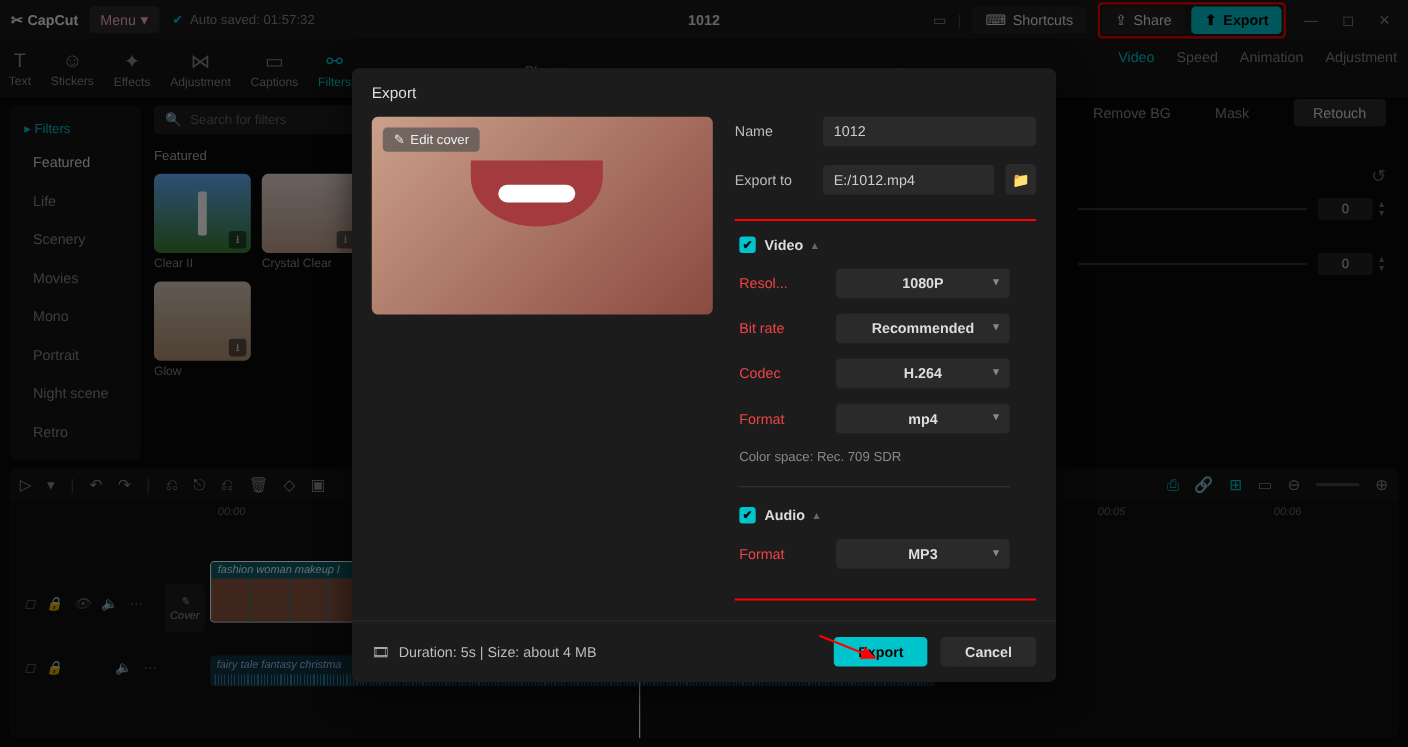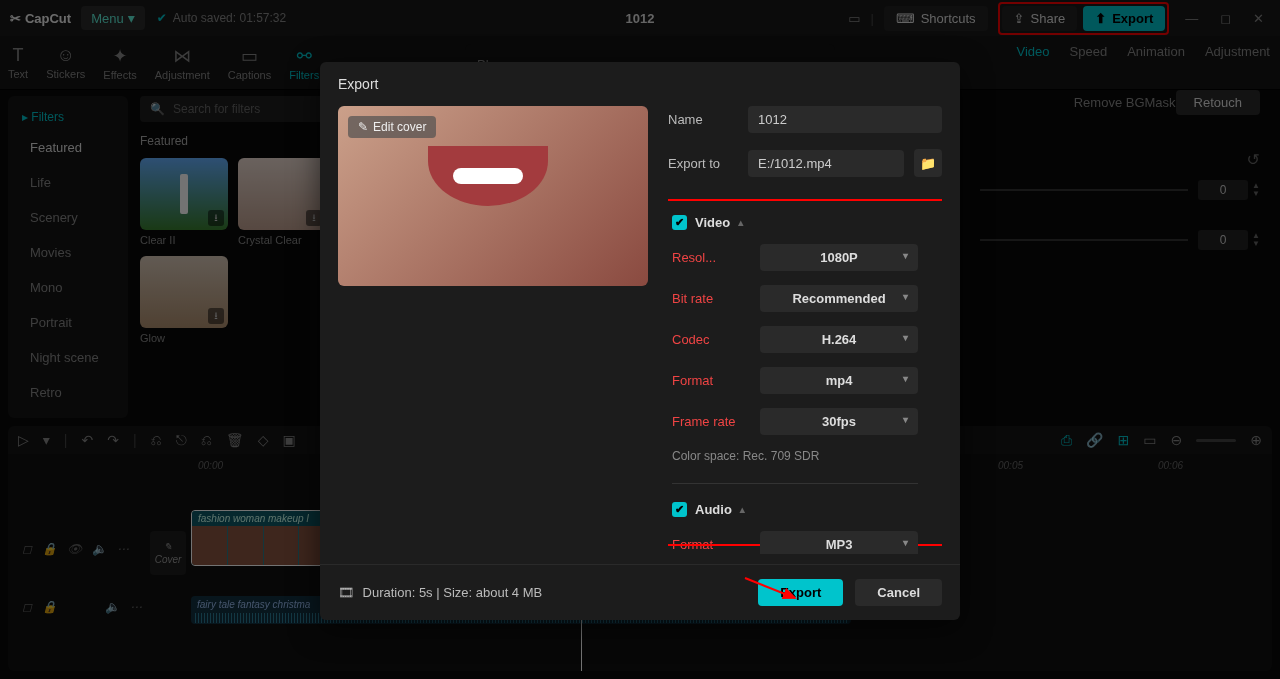--- a/index.html
+++ b/index.html
@@ -1,39 +1,39 @@
 <!DOCTYPE html>
 <html><head>
 <meta charset="utf-8">
 <style>
 * { margin: 0; padding: 0; box-sizing: border-box; font-family: -apple-system, BlinkMacSystemFont, "Segoe UI", Arial, sans-serif; }
 body { background: #0a0a0a; color: #ccc; width: 1280px; height: 679px; overflow: hidden; position: relative; }
 
 
 .topbar { display:flex; align-items:center; height:36px; padding:0 10px; background:#1a1a1a; font-size:13px; }
 .logo { display:flex; align-items:center; gap:4px; color:#eee; font-weight:600; margin-right:10px; }
-.menu-btn { background:#2a2a2a; padding:4px 10px; border-radius:4px; color:#5eead4; display:flex; align-items:center; gap:4px; }
+.menu-btn { background:#2a2a2a; padding:4px 10px; border-radius:4px; color:#f9a8d4; display:flex; align-items:center; gap:4px; }
 .autosave { margin-left:12px; color:#888; font-size:12px; display:flex; align-items:center; gap:6px; }
 .doc-title { position:absolute; left:50%; transform:translateX(-50%); color:#ddd; font-weight:600; }
 .topbar-right { margin-left:auto; display:flex; align-items:center; gap:10px; }
 .top-icon-btn { padding:5px 12px; background:#222; color:#ddd; border-radius:4px; display:flex; align-items:center; gap:6px; font-size:13px; }
 .export-btn { background:#00c4cc; color:#000; font-weight:600; }
 .highlight-box { border:2px solid #f00; padding:2px; border-radius:4px; display:flex; gap:6px; }
 .win-btn { color:#888; padding:0 6px; }
 
 
 .toolbelt { display:flex; align-items:center; height:54px; padding:0 8px; background:#141414; gap:18px; border-bottom:1px solid #000; }
 .tool-item { display:flex; flex-direction:column; align-items:center; color:#888; font-size:11px; gap:2px; }
 .tool-item.active { color:#00c4cc; }
 .tool-icon { font-size:18px; }
 
 
 .right-tabs { position:absolute; right:10px; top:44px; display:flex; gap:20px; font-size:13px; color:#888; }
 .right-tabs .active { color:#00c4cc; }
-.right-subtabs { position:absolute; right:20px; top:90px; display:flex; font-size:13px; color:#888; align-items:center; }
+.right-subtabs { position:absolute; right:20px; top:90px; display:flex; gap:40px; font-size:13px; color:#888; align-items:center; }
 .retouch-btn { background:#2a2a2a; padding:5px 18px; border-radius:4px; color:#ddd; }
 .right-sliders { position:absolute; right:20px; top:150px; width:280px; }
 .slider-row { display:flex; align-items:center; margin:30px 0; }
 .slider-track { flex:1; height:2px; background:#333; margin-right:10px; }
 .slider-val { width:50px; background:#222; padding:3px 8px; border-radius:3px; text-align:center; font-size:12px; }
 .slider-stepper { display:flex; flex-direction:column; margin-left:4px; }
 .slider-stepper span { font-size:8px; color:#666; line-height:8px; }
 
 
 .left-panel { position:absolute; left:8px; top:96px; width:120px; background:#141414; border-radius:6px; padding:8px 0; }
@@ -373,24 +373,20 @@
               <div class="select">Recommended</div>
             </div>
           <div class="opt-row">
               <label>Codec</label>
               <div class="select">H.264</div>
             </div>
           <div class="opt-row">
               <label>Format</label>
               <div class="select">mp4</div>
             </div>
-          <div class="opt-row">
-              <label>Frame rate</label>
-              <div class="select">30fps</div>
-            </div>
           <div class="note">Color space: Rec. 709 SDR</div>
           <div style="height:1px;background:#333;margin-bottom:18px"></div>
           <div class="group-header">
             <div class="checkbox">✔</div>
             <span>Audio</span>
             <span style="color:#666;font-size:10px">▴</span>
           </div>
           <div class="opt-row">
               <label>Format</label>
               <div class="select">MP3</div>

